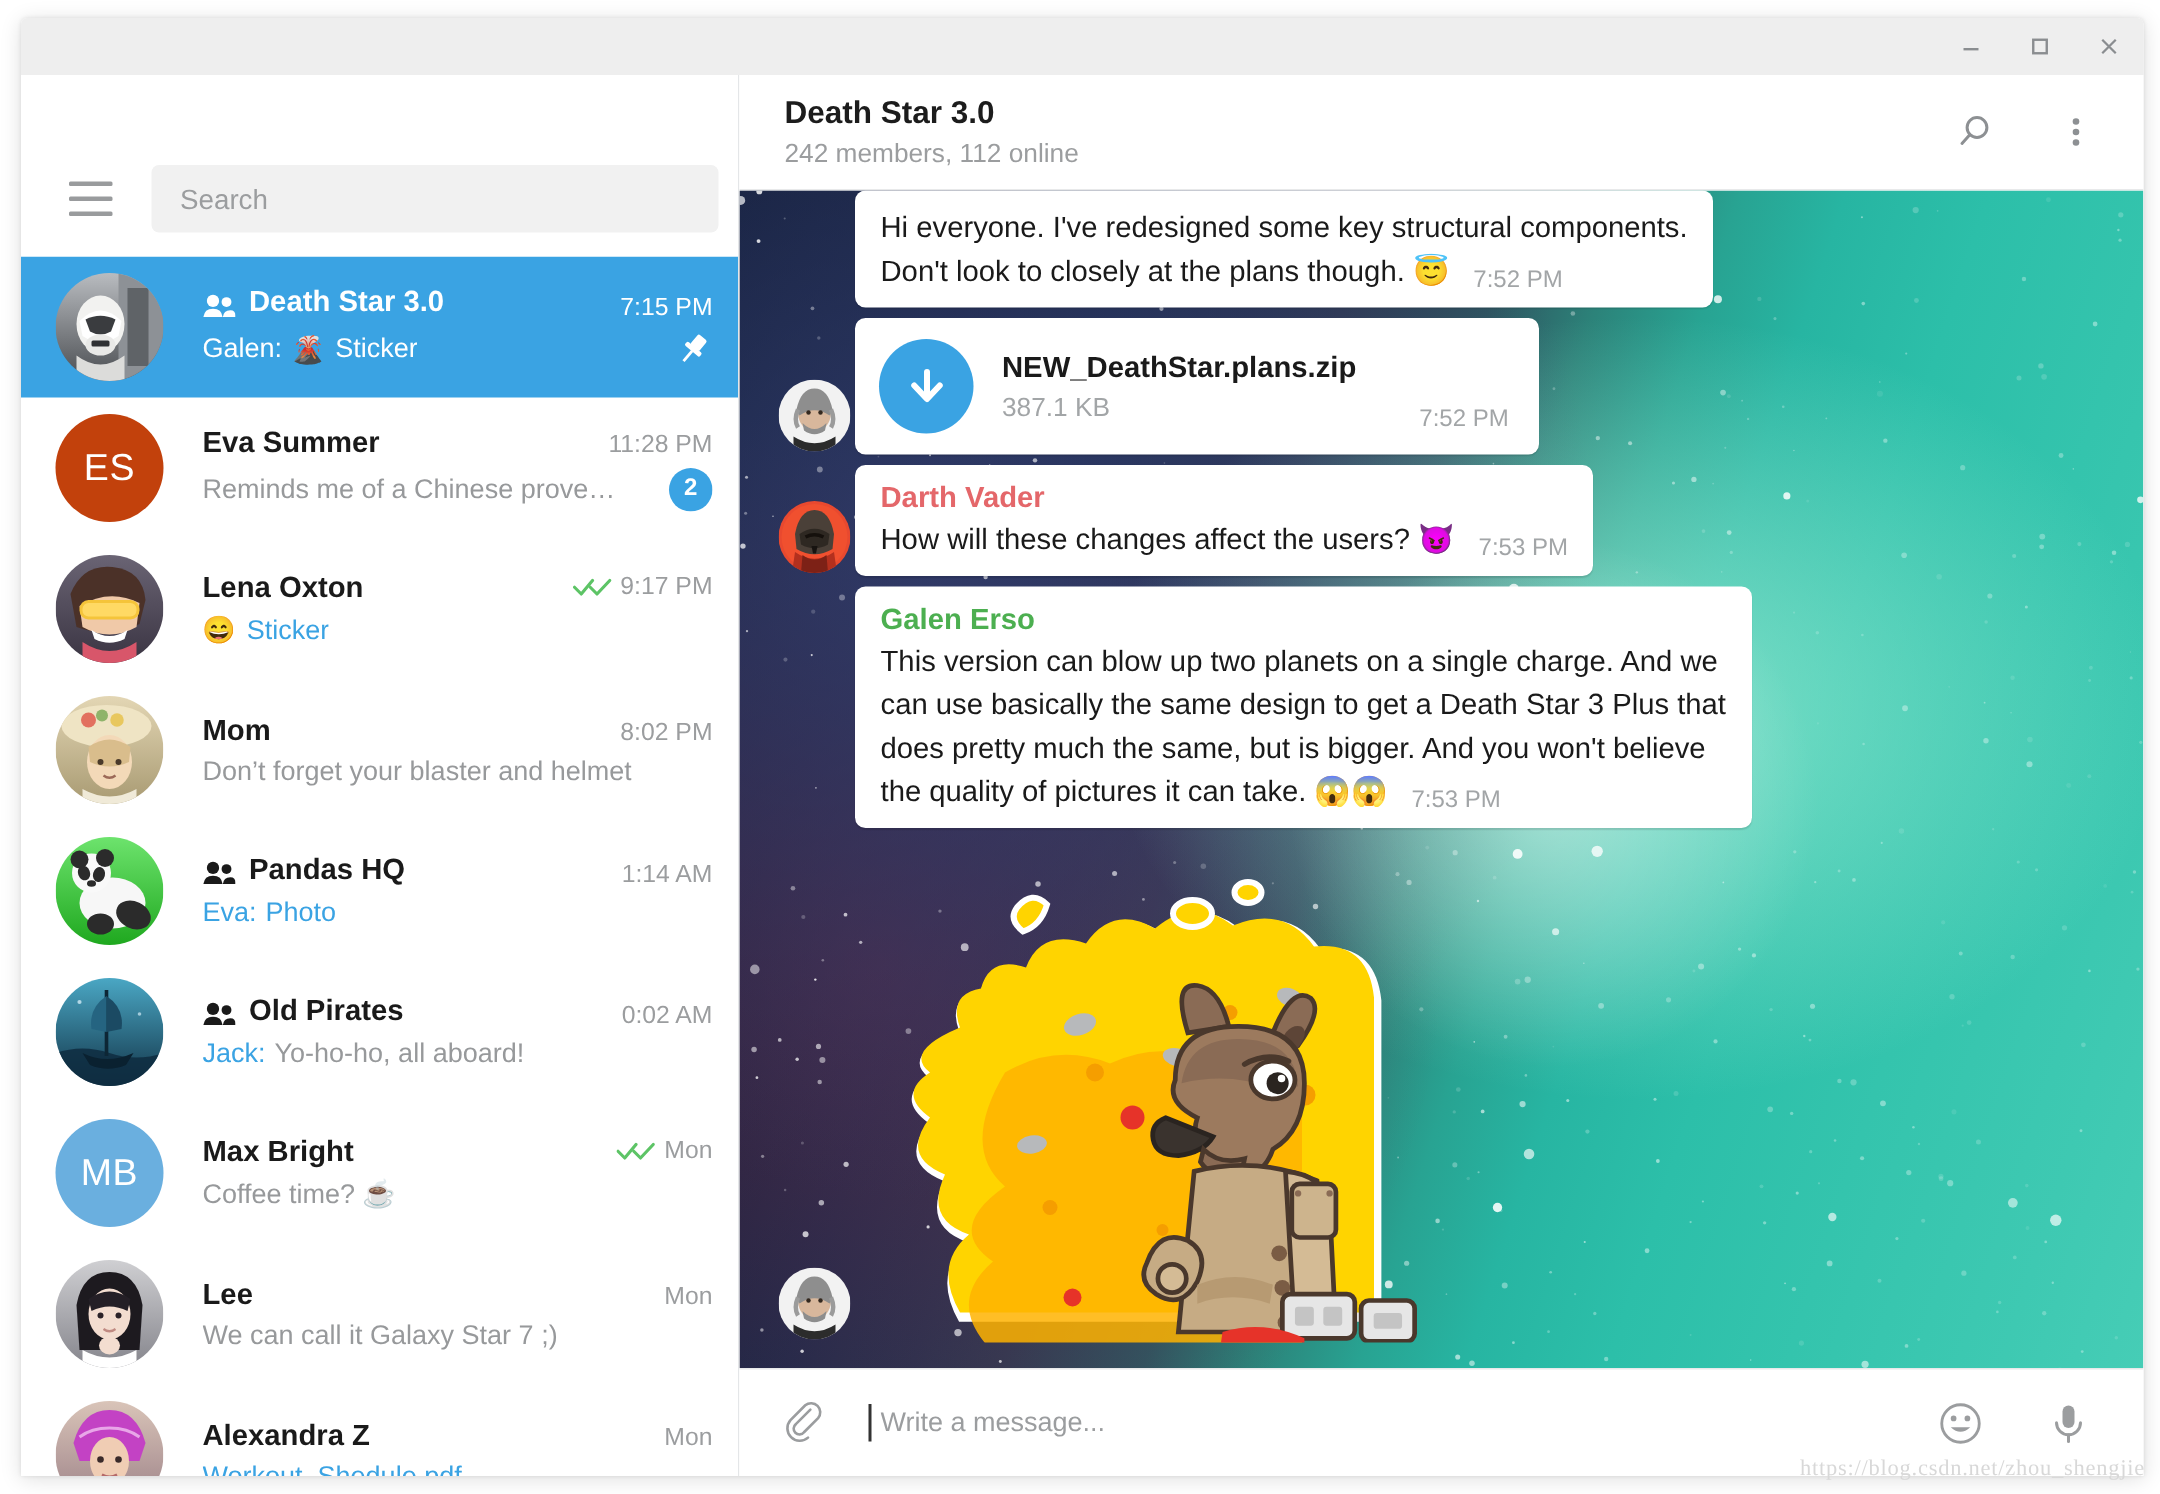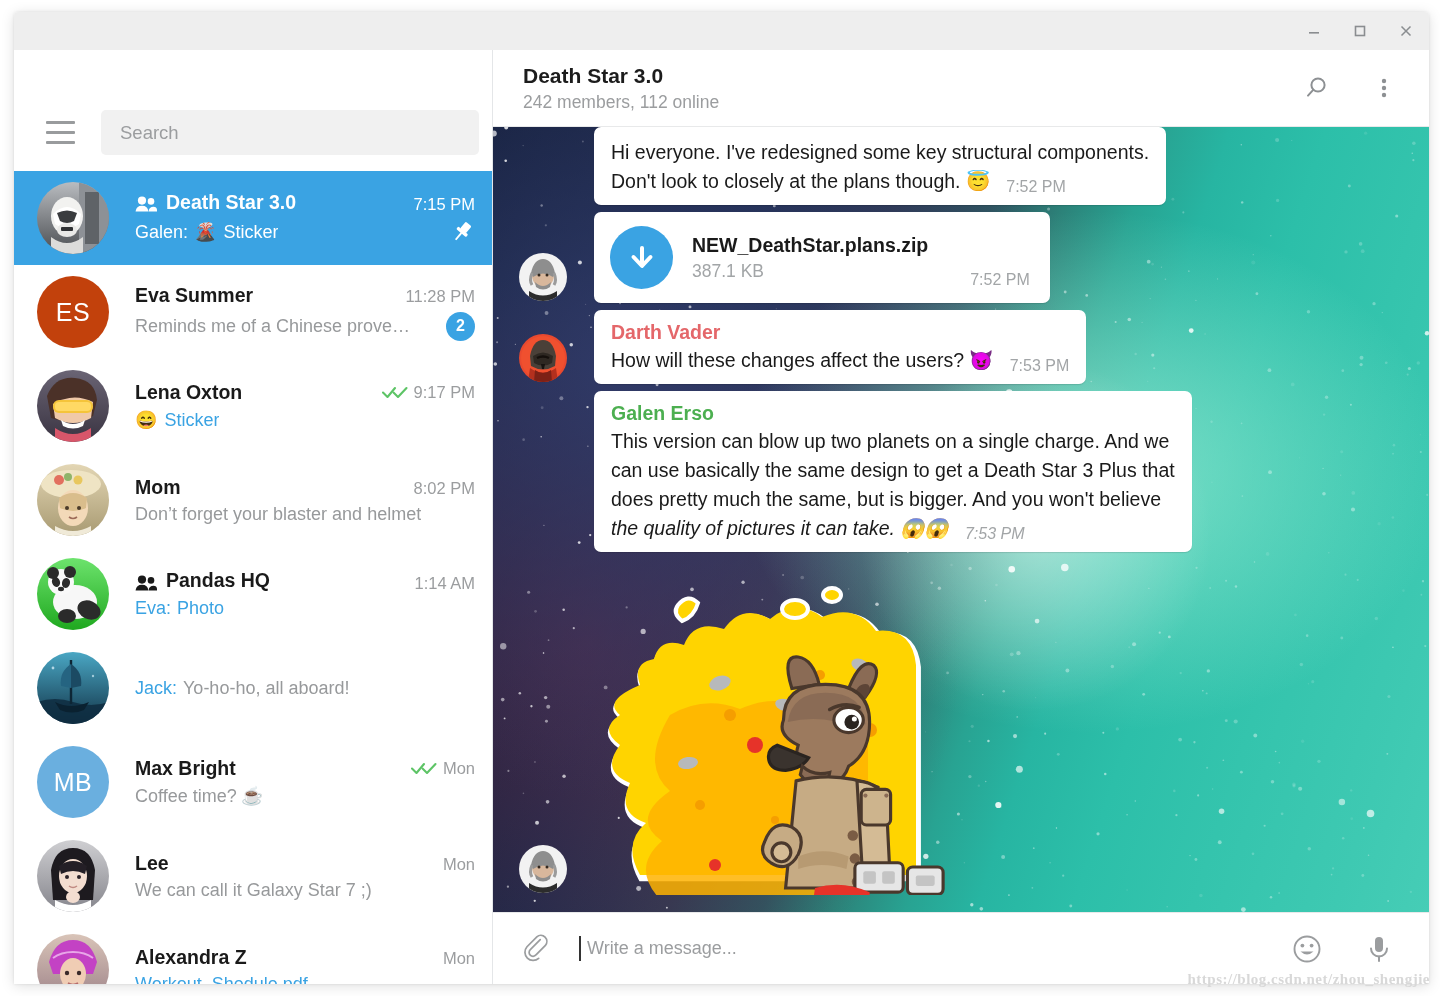--- a/index.html
+++ b/index.html
@@ -313,21 +313,20 @@
     position: absolute;
     inset: 0;
     padding: 0 0 10px 0;
   }
 
   .msg-row {
     display: flex;
     align-items: flex-end;
     padding: 0 20px 0 22px;
     margin-bottom: 7px;
-    gap: 24px;
   }
   .msg-avatar-slot {
     width: 55px;
     flex: 0 0 55px;
     display: flex;
     align-items: flex-end;
     justify-content: center;
     padding-bottom: 2px;
   }
   .msg-avatar {
@@ -455,21 +454,20 @@
   .watermark {
     position: absolute;
     right: 10px;
     bottom: 8px;
     font-family: "Liberation Serif", serif;
     font-size: 15px;
     color: #d8d8d8;
     letter-spacing: 0.5px;
     pointer-events: none;
     user-select: none;
-    font-weight: bold;
   }
 </style>
 </head>
 <body>
 
 <div class="desktop">
   <div class="window">
 
     <div class="titlebar">
       <div class="win-btn">
@@ -717,20 +715,36 @@
         <path d="M0 50 q18 -6 36 0 q18 6 36 0 l0 22 l-72 0 z" fill="#0e2c3f" opacity="0.85"></path>
         <path d="M34 8 L34 52" stroke="#0d2635" stroke-width="2.4"></path>
         <path d="M34 12 q12 8 10 22 l-10 2 z" fill="#1b4a63"></path>
         <path d="M34 12 q-12 8 -10 22 l10 2 z" fill="#256481"></path>
         <path d="M18 50 q16 8 34 0 l-5 8 q-12 5 -24 0 z" fill="#0a2130"></path>
         <circle cx="16" cy="16" r="1.4" fill="#cfeaf5" opacity="0.8"></circle>
         <circle cx="56" cy="24" r="1.2" fill="#cfeaf5" opacity="0.7"></circle>
       </svg>
               </div>
               <div class="chat-text">
+                <div class="chat-line1">
+                  <div class="chat-name">
+                    <span class="group-icon">
+                      <svg width="22" height="16" viewBox="0 0 22 16">
+  <circle cx="7" cy="4.6" r="4.1" fill="#1a1a1a"></circle>
+  <circle cx="16" cy="5.4" r="3.3" fill="#1a1a1a"></circle>
+  <path d="M0.6 15.4 q0.6-5.6 6.4-5.6 q5.8 0 6.4 5.6 z" fill="#1a1a1a"></path>
+  <path d="M13.6 15.4 q0.4-4.6 5-4.6 q3.8 0 3.4 4.6 z" fill="#1a1a1a"></path>
+</svg>
+                    </span>
+                    <span>Old Pirates</span>
+                  </div>
+                  <div class="chat-meta">
+                    <span>0:02 AM</span>
+                  </div>
+                </div>
                 <div class="chat-line2">
                   <div class="chat-preview">
                     <span class="preview-from">Jack:</span>
                     <span>Yo-ho-ho, all aboard!</span>
                   </div>
                 </div>
               </div>
             </div>
             <div class="chat-item">
               <div class="avatar" style="background: rgb(106, 175, 223);">MB</div>
@@ -1371,21 +1385,21 @@
                 </div>
               </div>
               <div class="msg-row">
                 <div class="msg-avatar-slot"></div>
                 <div class="bubble">
                   <div class="sender-name" style="color: rgb(76, 175, 80);">Galen Erso</div>
                   <div>
                     <div class="msg-text">This version can blow up two planets on a single charge. And we</div>
                     <div class="msg-text">can use basically the same design to get a Death Star 3 Plus that</div>
                     <div class="msg-text">does pretty much the same, but is bigger. And you won't believe</div>
-                    <div class="msg-text" style="display: flex; align-items: flex-start; font-style: italic;"><span>the quality of pictures it can take. 😱😱</span><span class="msg-time">7:53 PM</span></div>
+                    <div class="msg-text" style="display: flex; align-items: flex-start;"><span>the quality of pictures it can take. 😱😱</span><span class="msg-time">7:53 PM</span></div>
                   </div>
                 </div>
               </div>
               <div class="sticker-row">
                 <div class="msg-avatar-slot">
                   <div class="msg-avatar">
                     <svg viewBox="0 0 48 48">
         <rect width="48" height="48" fill="#f2f2f2"></rect>
         <ellipse cx="24" cy="22" rx="11" ry="13" fill="#d8b79c"></ellipse>
         <path d="M12 20 q3 -14 12 -14 q9 0 12 14 l-2 4 q-10 -7 -20 0 z" fill="#8e8e8e"></path>

